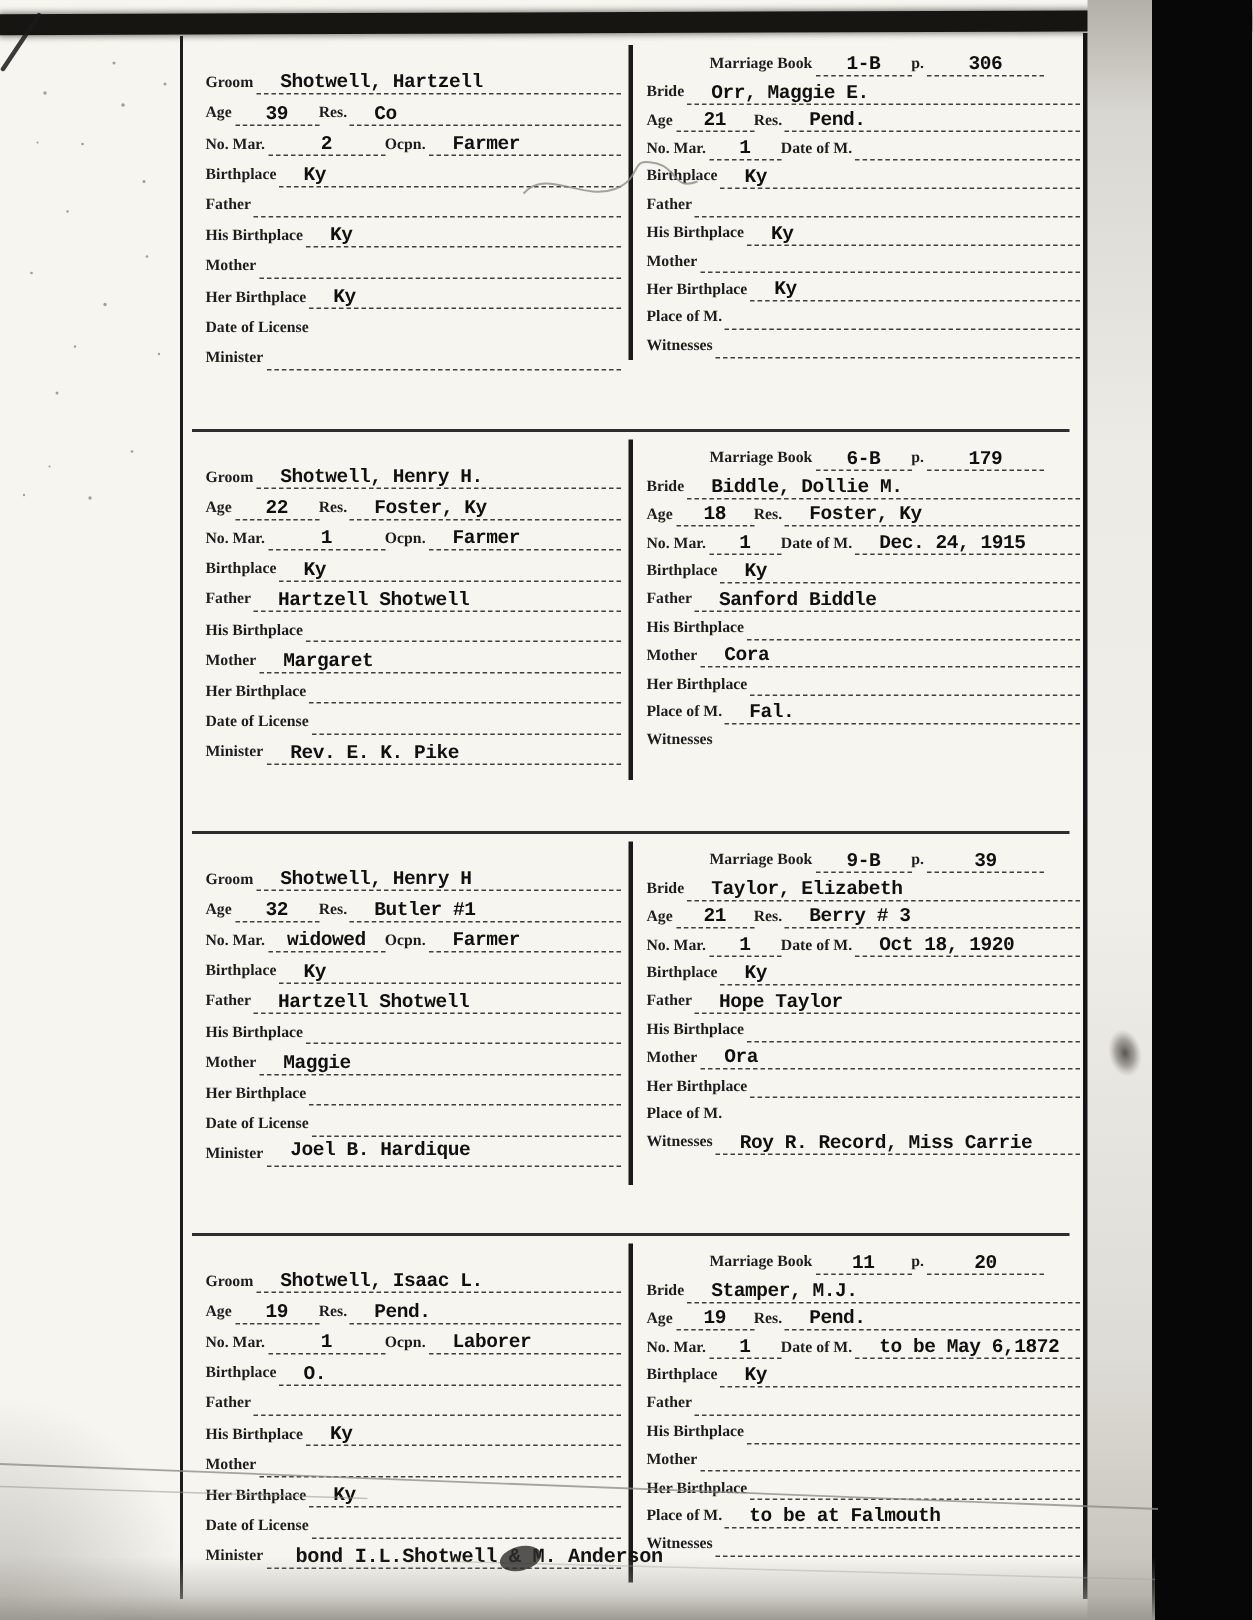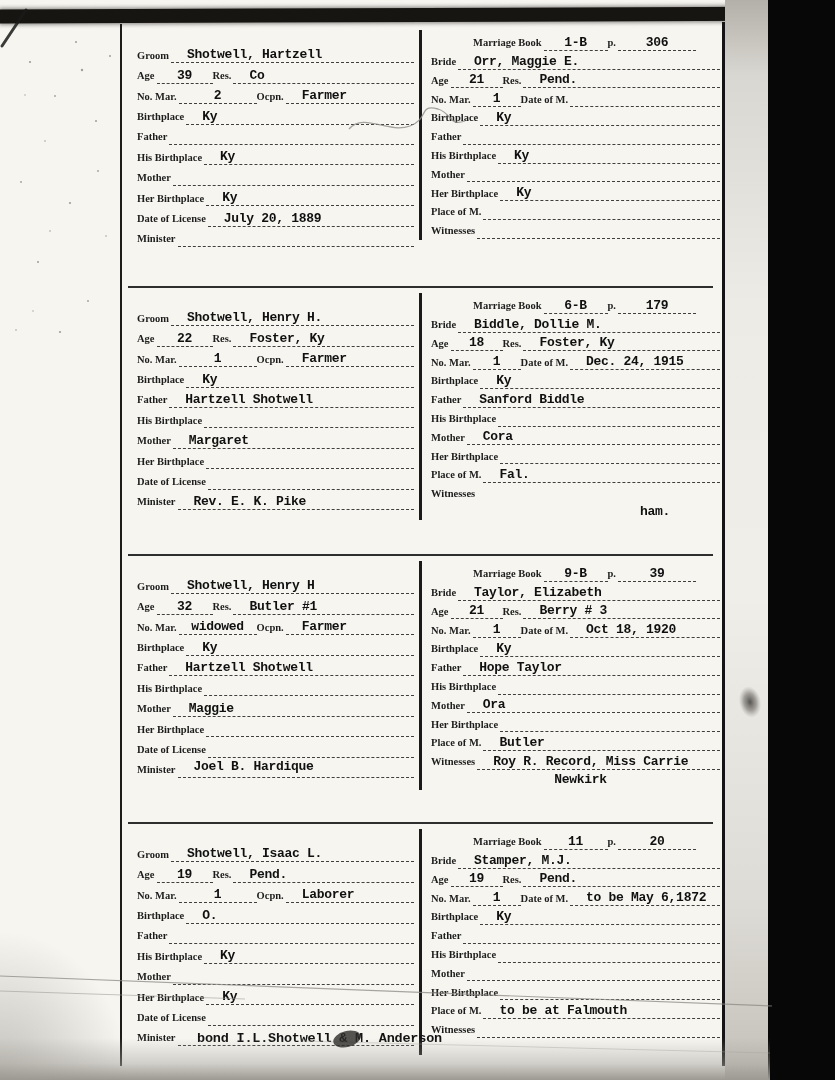--- a/index.html
+++ b/index.html
@@ -110,23 +110,20 @@
             </span>
           </div>
           <div class="row">
             <span class="lbl">Her Birthplace</span>
             <span class="fill" style="flex: 1 1 0px;">
               <span class="val">Ky</span>
             </span>
           </div>
           <div class="row">
             <span class="lbl">Date of License</span>
-            <span class="fill" style="flex: 1 1 0px;">
-              <span class="val">July 20, 1889</span>
-            </span>
           </div>
           <div class="row">
             <span class="lbl">Minister</span>
             <span class="fill" style="flex: 1 1 0px;">
               <span class="val"></span>
             </span>
           </div>
         </div>
         <div class="col col-bride">
           <div class="row hdr">
@@ -350,21 +347,20 @@
           </div>
           <div class="row">
             <span class="lbl">Place of M.</span>
             <span class="fill" style="flex: 1 1 0px;">
               <span class="val">Fal.</span>
             </span>
           </div>
           <div class="row">
             <span class="lbl">Witnesses</span>
           </div>
-          <div class="wit2 right">ham.</div>
         </div>
       </div>
       <div class="block" style="top: 561px;">
         <div class="vdiv" style="height: 229px;"></div>
         <div class="col col-groom">
           <div class="row">
             <span class="lbl">Groom</span>
             <span class="fill" style="flex: 1 1 0px;">
               <span class="val">Shotwell, Henry H</span>
             </span>
@@ -494,31 +490,27 @@
             </span>
           </div>
           <div class="row">
             <span class="lbl">Her Birthplace</span>
             <span class="fill" style="flex: 1 1 0px;">
               <span class="val"></span>
             </span>
           </div>
           <div class="row">
             <span class="lbl">Place of M.</span>
-            <span class="fill" style="flex: 1 1 0px;">
-              <span class="val">Butler</span>
-            </span>
           </div>
           <div class="row">
             <span class="lbl">Witnesses</span>
             <span class="fill" style="flex: 1 1 0px; text-align: center;">
               <span class="val">Roy R. Record, Miss Carrie</span>
             </span>
           </div>
-          <div class="wit2 center">Newkirk</div>
         </div>
       </div>
       <div class="block" style="top: 829px;">
         <div class="vdiv" style="height: 226px;"></div>
         <div class="col col-groom">
           <div class="row">
             <span class="lbl">Groom</span>
             <span class="fill" style="flex: 1 1 0px;">
               <span class="val">Shotwell, Isaac L.</span>
             </span>

